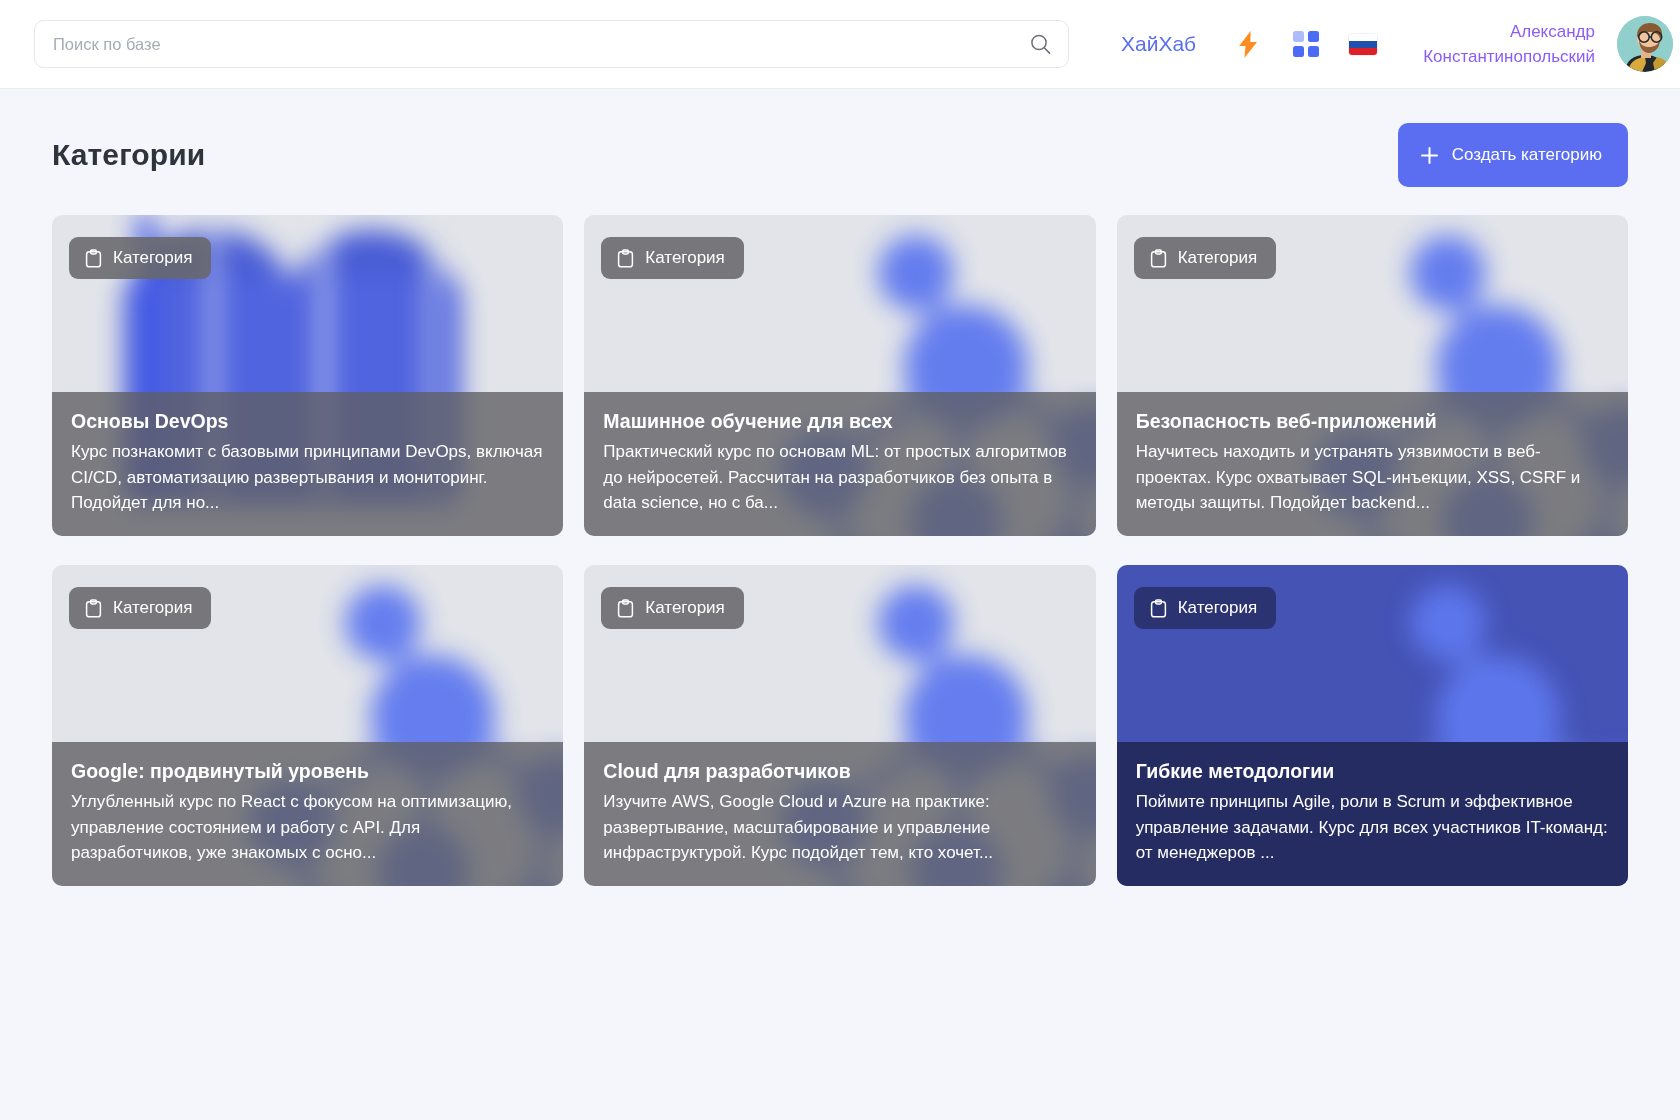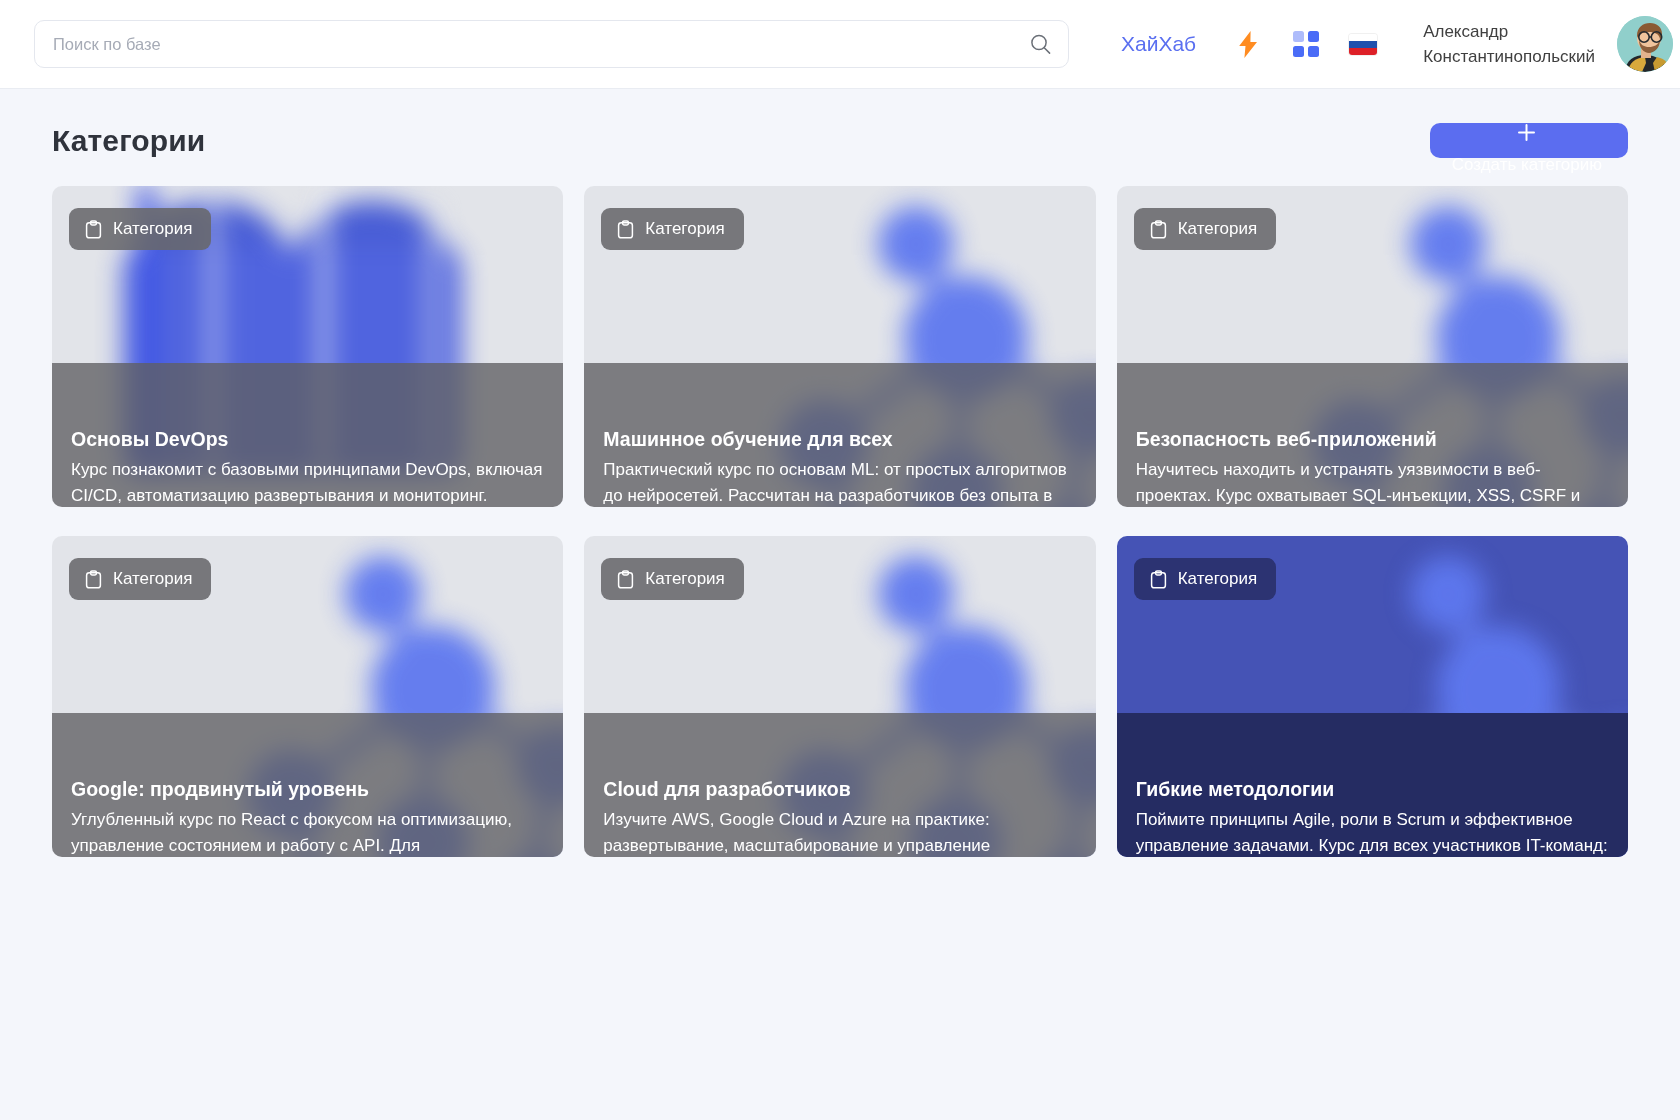--- a/index.html
+++ b/index.html
@@ -99,22 +99,22 @@
     margin-right: 46px;
   }
   .flag-icon span { flex: 1 1 33.33%; display: block; }
   .flag-white { background: #ffffff; }
   .flag-blue  { background: #1f50ad; }
   .flag-red   { background: #dd2027; }
 
   .user-name {
     font-size: 17px;
     line-height: 25px;
-    color: #404040;
-    text-align: left;
+    color: #8b5cf6;
+    text-align: right;
     white-space: nowrap;
     margin-right: 22px;
   }
 
   .avatar {
     width: 56px; height: 56px;
     border-radius: 50%;
     overflow: hidden;
     flex: 0 0 auto;
     position: relative;
@@ -139,31 +139,30 @@
   .page-title {
     font-size: 30px;
     font-weight: bold;
     color: #2f333c;
     letter-spacing: .1px;
   }
   .create-btn {
     display: inline-flex;
     align-items: center;
     gap: 13px;
-    height: 35px;
+    height: 64px;
     padding: 0 26px 0 22px;
     background: #5b6df0;
     color: #ffffff;
     border: none;
     border-radius: 10px;
     font-size: 17px;
     font-family: inherit;
     cursor: pointer;
     white-space: nowrap;
-    flex-direction: column;
   }
   .plus-icon { width: 19px; height: 19px; display:block; }
 
   
   .grid {
     display: grid;
     grid-template-columns: repeat(3, 1fr);
     gap: 29px 21px;
   }
 
@@ -216,21 +215,20 @@
   .card.selected .card-body { background: #252c62; }
 
   .card-title {
     font-size: 19.5px;
     font-weight: bold;
     line-height: 26px;
     margin-bottom: 5px;
     white-space: nowrap;
     overflow: hidden;
     text-overflow: ellipsis;
-    margin-top: 47px;
   }
   .card-desc {
     font-size: 17px;
     line-height: 25.5px;
     display: -webkit-box;
     -webkit-line-clamp: 3;
     -webkit-box-orient: vertical;
     overflow: hidden;
   }
 </style>

